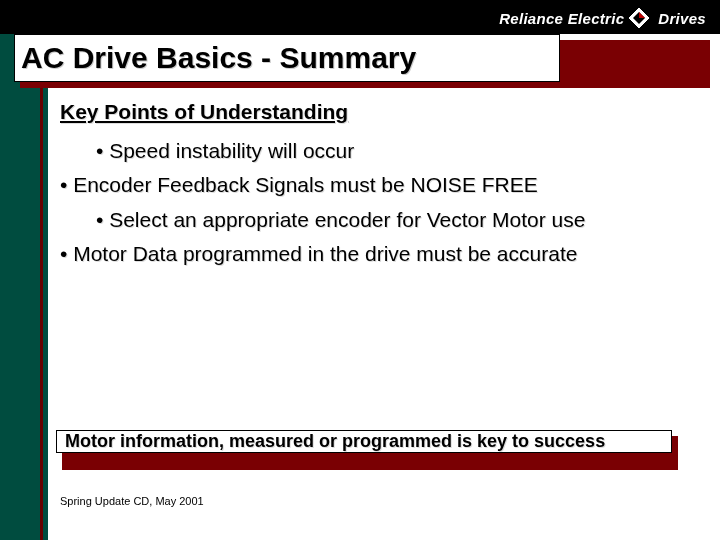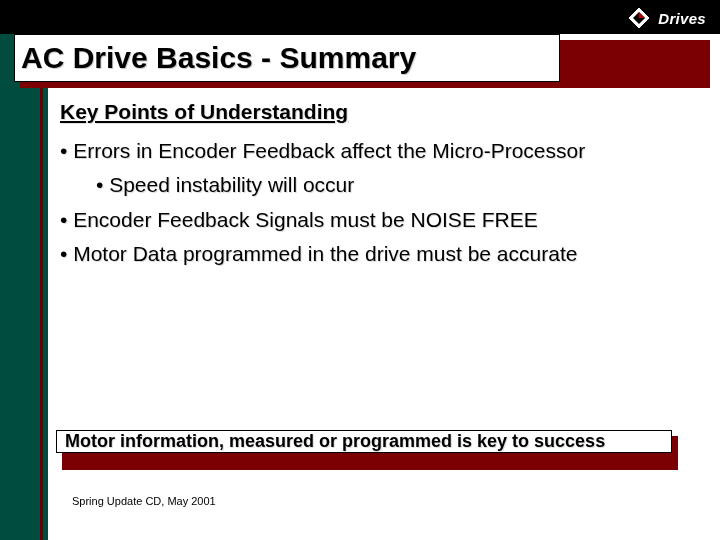--- a/index.html
+++ b/index.html
@@ -112,54 +112,54 @@
     font-size: 18px;
     font-weight: bold;
     color: #000;
     text-shadow: 1px 1px 0 #ddd;
   }
   .footer {
     position: absolute;
     left: 60px; top: 495px;
     font-size: 11px;
     color: #000;
-    margin-left: 12px;
   }
 </style>
 </head>
 <body>
 
 <div class="left-band"></div>
 <div class="left-line"></div>
 
 <div class="header-bar">
   <div class="brand">
+    <span>Reliance Electric</span>
     <span class="brand-logo">
       <svg viewBox="0 0 24 24" width="24" height="24">
         <polygon points="12,2 22,12 12,22 2,12" fill="#fff" stroke="#fff" stroke-width="1"></polygon>
         <polygon points="6,12 12,6 18,12 12,18" fill="#000"></polygon>
         <polygon points="12,6 18,12 12,12" fill="#b00"></polygon>
       </svg>
     </span>
     <span class="drives">Drives</span>
   </div>
 </div>
 
 <div class="title-shadow"></div>
 <div class="title-box">
   <div class="title-text">AC Drive Basics - Summary</div>
 </div>
 
 <div class="content">
   <div class="subhead">Key Points of Understanding</div>
 
-  <div class="b1">• Errors in Encoder Feedback affect the Micro-Processor</div>
   <div class="b2">• Speed instability will occur</div>
 
   <div class="b1">• Encoder Feedback Signals must be NOISE FREE</div>
+  <div class="b2">• Select an appropriate encoder for Vector Motor use</div>
 
   <div class="b1">• Motor Data programmed in the drive must be accurate</div>
 </div>
 
 <div class="callout-shadow"></div>
 <div class="callout">
   <div class="callout-text">Motor information, measured or programmed is key to success</div>
 </div>
 
 <div class="footer">Spring Update CD, May 2001</div>

